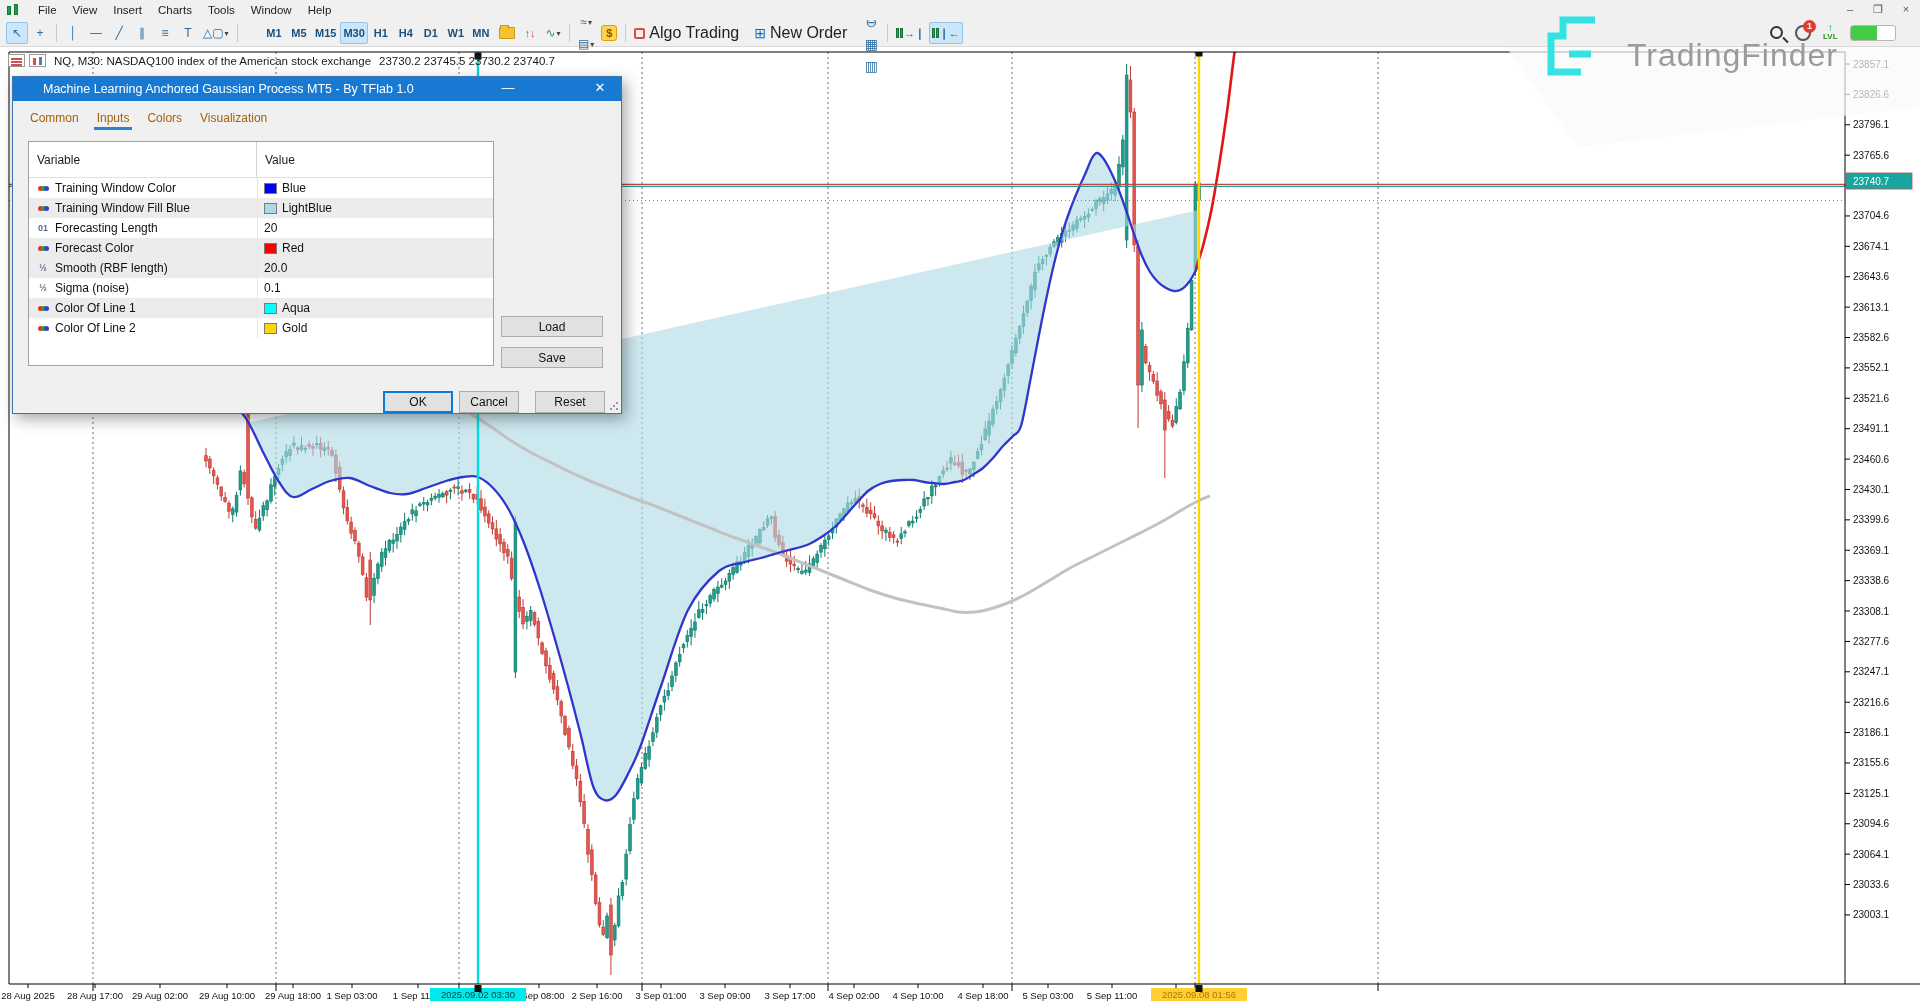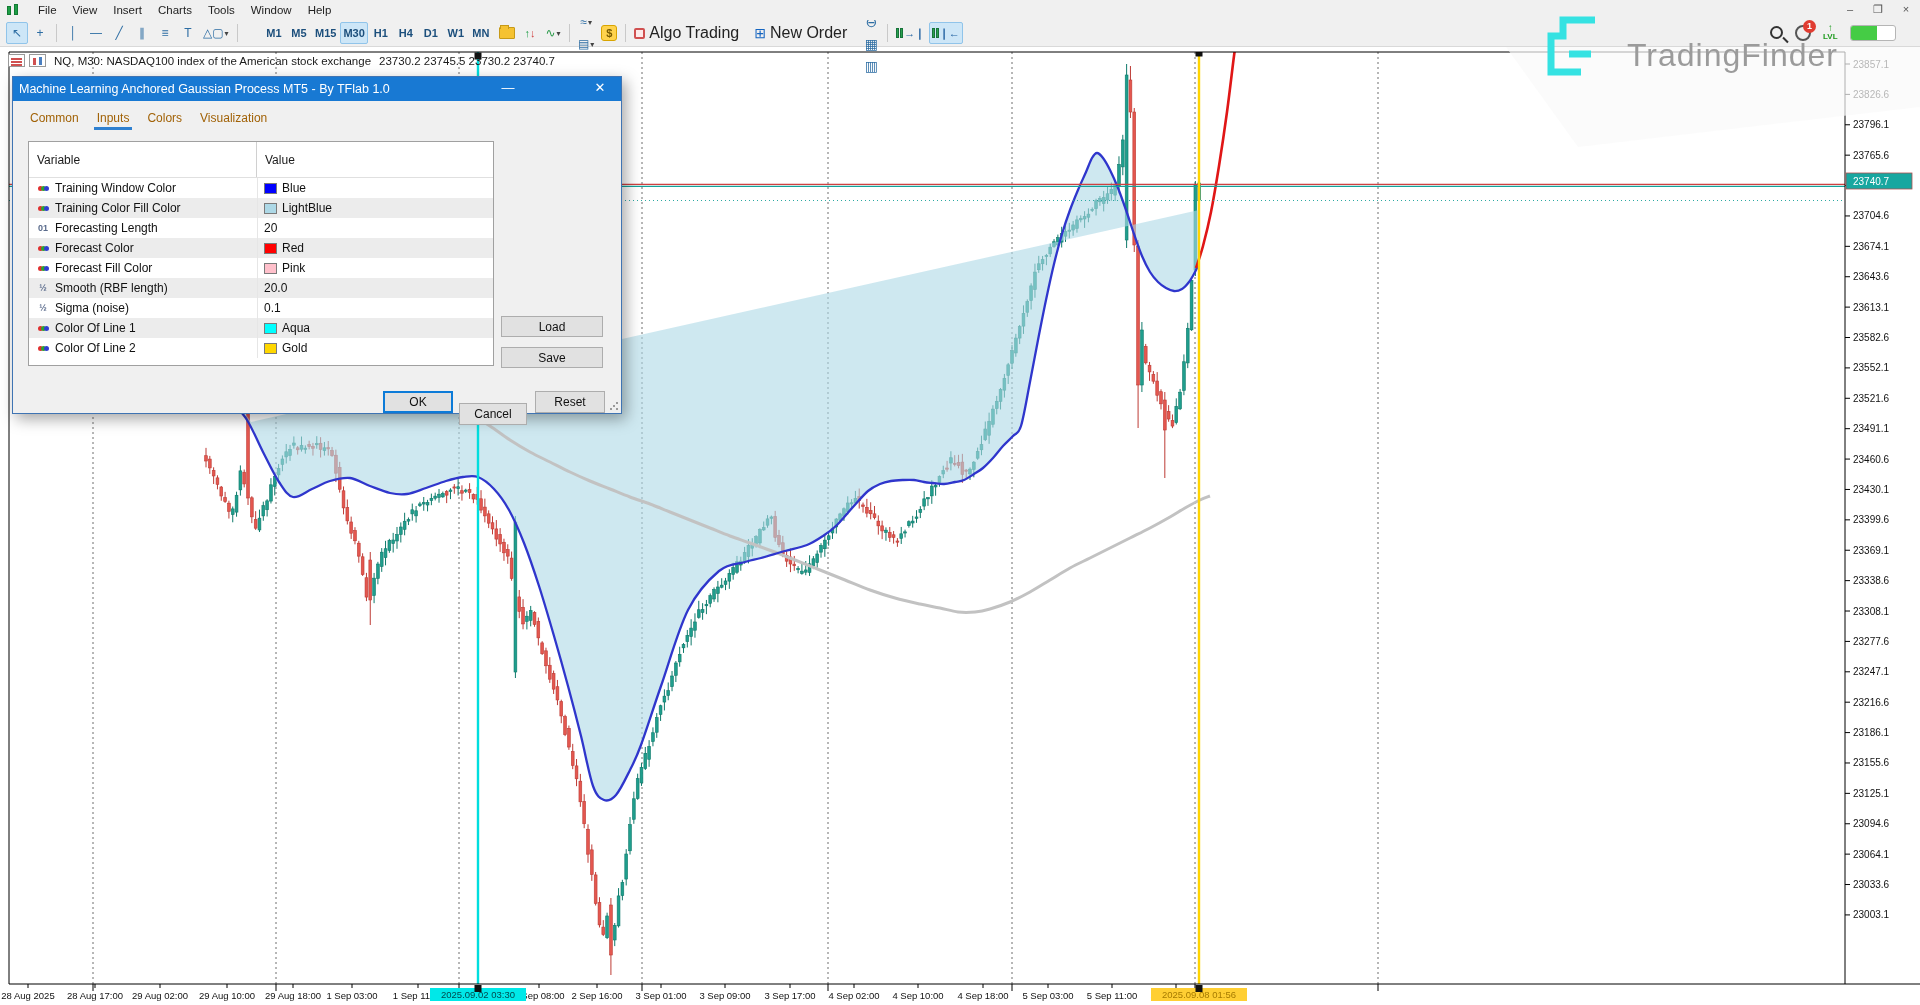--- a/index.html
+++ b/index.html
@@ -70,21 +70,21 @@
   .lvl { display:flex; flex-direction:column; align-items:center; color:#1c9a1c; }
   .lvl .ar { font-size:10px; font-weight:bold; line-height:8px;}
   .lvl .tx { font-size:8px; font-weight:bold; }
   .toggle { width:46px; height:16px; border:1px solid #b5b5b5; border-radius:3px; background:#fff; position:relative; overflow:hidden;}
   .toggle:before { content:""; position:absolute; left:0; top:0; bottom:0; width:60%; background:#45cc45; }
 
   
   #dialog { position:absolute; left:12px; top:76px; width:610px; height:338px; background:#f0f0f0;
             border:1px solid #3f74b3; box-shadow:4px 5px 14px rgba(0,0,0,.35); z-index:30; }
   #dlg-title { height:24px; background:#1879d3; color:#fff; font-size:12.5px; display:flex; align-items:center;
-               padding-left:6px; position:relative; }
+               padding-left:30px; position:relative; }
   #dlg-min,#dlg-close { position:absolute; top:0; width:30px; height:24px; text-align:center; line-height:22px;
                         font-size:13px; color:#fff; }
   #dlg-min { left:480px; } #dlg-close { left:572px; }
   #dlg-tabs { display:flex; margin:7px 0 0 8px; }
   .dtab { font-size:12px; color:#a16207; padding:3px 9px 5px; position:relative; }
   .dtab.active { font-weight:normal; }
   .dtab.active:after { content:""; position:absolute; left:6px; right:6px; bottom:0; height:3px; background:#2f80d0; }
   #dlg-table { position:absolute; left:15px; top:64px; width:466px; height:225px; background:#fff;
                border:1px solid #a0a0a0; overflow:hidden; }
   #dlg-thead { display:flex; height:36px; border-bottom:1px solid #e0e0e0; align-items:center; }
@@ -97,21 +97,21 @@
   .drow .c2 { flex:1; display:flex; align-items:center; padding-left:6px; height:100%; border-left:1px solid #e6e6e6;}
   .rowic { width:16px; display:inline-flex; margin-right:4px; align-items:center; justify-content:center; }
   .rowic.color i { width:5px; height:5px; border-radius:50%; display:inline-block; margin:0 -1px; }
   .rowic.num { font-size:9px; color:#5a6b8c; font-weight:bold; }
   .swatch { width:13px; height:11px; border:1px solid #7a7a7a; margin-right:5px; display:inline-block; }
   .dbtn { position:absolute; height:22px; background:#e1e1e1; border:1px solid #adadad; font-size:12px;
           color:#111; text-align:center; line-height:20px; }
   #btn-load { left:488px; top:239px; width:102px; height:21px; }
   #btn-save { left:488px; top:270px; width:102px; height:21px; }
   #btn-ok { left:370px; top:314px; width:70px; border:2px solid #0c7bd8; line-height:18px;}
-  #btn-cancel { left:446px; top:326px; width:68px; }
+  #btn-cancel { left:446px; top:314px; width:60px; }
   #btn-reset { left:522px; top:314px; width:70px; }
   #grip { position:absolute; right:2px; bottom:2px; width:10px; height:10px;
           background:
             radial-gradient(circle at 8px 2px,#9a9a9a 1px,transparent 1.4px),
             radial-gradient(circle at 8px 8px,#9a9a9a 1px,transparent 1.4px),
             radial-gradient(circle at 2px 8px,#9a9a9a 1px,transparent 1.4px),
             radial-gradient(circle at 5px 5px,#9a9a9a 1px,transparent 1.4px); }
 </style>
 </head>
 <body>
@@ -989,21 +989,21 @@
               <span>Blue</span>
             </span>
           </div>
           <div class="drow stripe">
             <span class="c1">
               <span class="rowic color">
                 <i style="background:#e03030"></i>
                 <i style="background:#30a030"></i>
                 <i style="background:#3040d0"></i>
               </span>
-              <span>Training Color Fill Color</span>
+              <span>Training Window Fill Blue</span>
             </span>
             <span class="c2">
               <span class="swatch" style="background:#ADD8E6"></span>
               <span>LightBlue</span>
             </span>
           </div>
           <div class="drow">
             <span class="c1">
               <span class="rowic num">01</span>
               <span>Forecasting Length</span>
@@ -1017,34 +1017,20 @@
               <span class="rowic color">
                 <i style="background:#e03030"></i>
                 <i style="background:#30a030"></i>
                 <i style="background:#3040d0"></i>
               </span>
               <span>Forecast Color</span>
             </span>
             <span class="c2">
               <span class="swatch" style="background:#FF0000"></span>
               <span>Red</span>
-            </span>
-          </div>
-          <div class="drow">
-            <span class="c1">
-              <span class="rowic color">
-                <i style="background:#e03030"></i>
-                <i style="background:#30a030"></i>
-                <i style="background:#3040d0"></i>
-              </span>
-              <span>Forecast Fill Color</span>
-            </span>
-            <span class="c2">
-              <span class="swatch" style="background:#FFC0CB"></span>
-              <span>Pink</span>
             </span>
           </div>
           <div class="drow stripe">
             <span class="c1">
               <span class="rowic num">½</span>
               <span>Smooth (RBF length)</span>
             </span>
             <span class="c2">
               <span>20.0</span>
             </span>

